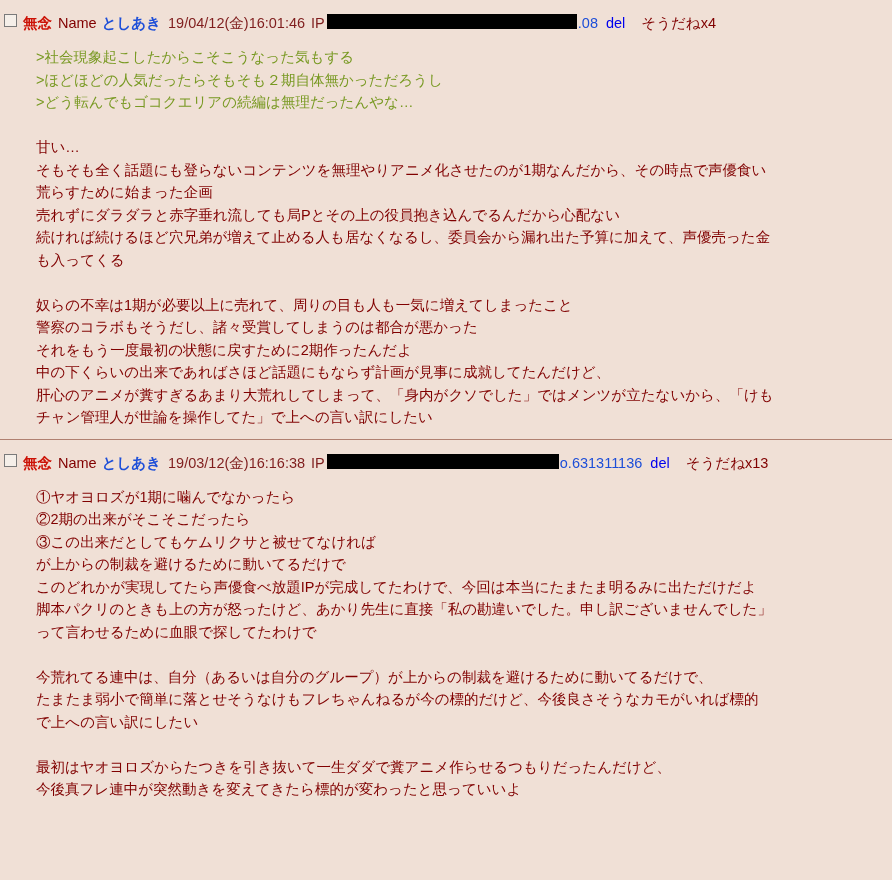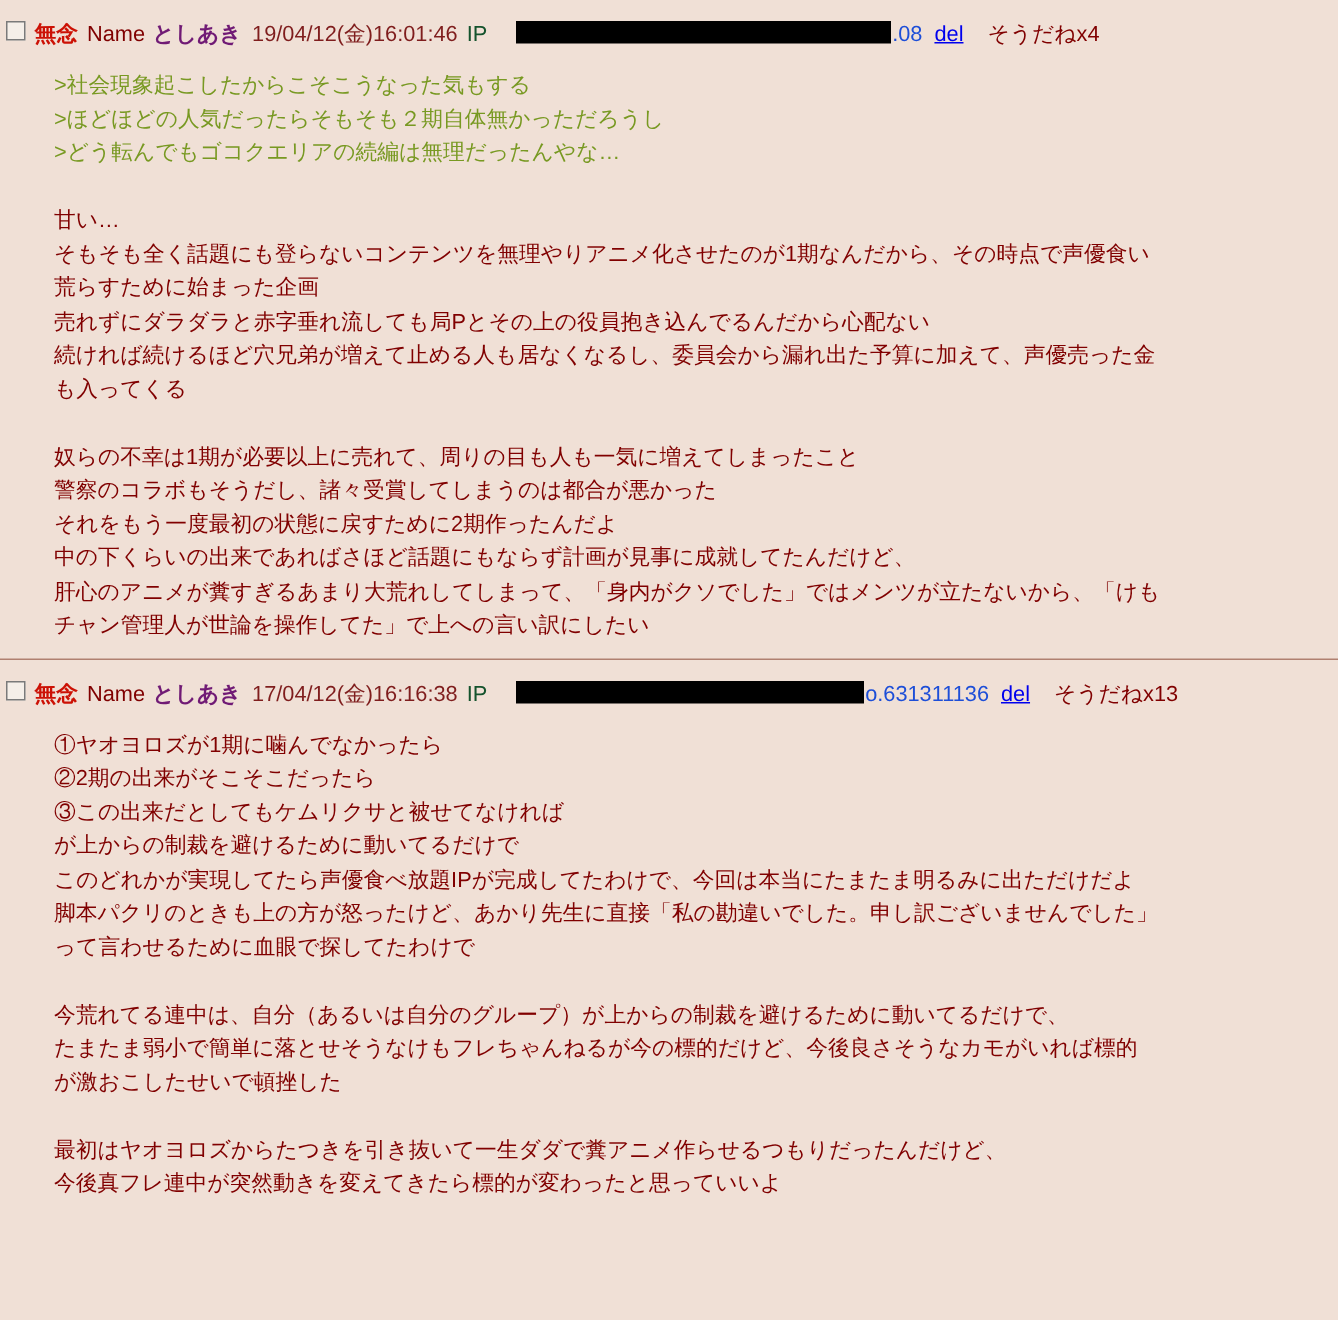--- a/index.html
+++ b/index.html
@@ -50,46 +50,45 @@
   .subject {
     color: #CC1105;
     font-weight: bold;
     margin-right: 6px;
   }
   .name-label {
     color: #800000;
     margin-right: 5px;
   }
   .name-value {
-    color: #701a75;
+    color: #1d4ed8;
     font-weight: bold;
     margin-right: 7px;
   }
   .datetime {
     color: #7f1d1d;
     margin-right: 6px;
   }
   .ip-label {
-    color: #14532d;
-    margin-right: 19px;
+    color: #7f1d1d;
+    margin-right: 2px;
   }
   .ip-redacted {
     display: inline-block;
     background: #000000;
     height: 15px;
     vertical-align: middle;
   }
   .ip-tail {
     color: #1d4ed8;
     margin-left: 1px;
     margin-right: 8px;
   }
   .del-link {
     color: #0000EE;
-    text-decoration: underline;
     margin-right: 16px;
     cursor: pointer;
   }
   .sodane {
     color: #800000;
   }
   .post-body {
     padding: 10px 0 10px 36px;
     line-height: 22.5px;
     font-size: 14.5px;
@@ -146,38 +145,38 @@
   </div>
 
   <div class="post-sep"></div>
 
   <div class="post">
     <div class="post-header">
       <span class="checkbox"></span>
       <span class="subject">無念</span>
       <span class="name-label">Name</span>
       <span class="name-value">としあき</span>
-      <span class="datetime">17/04/12(金)16:16:38</span>
+      <span class="datetime">19/03/12(金)16:16:38</span>
       <span class="ip-label">IP</span>
       <span class="ip-redacted" style="width:232px"></span>
       <span class="ip-tail">o.631311136</span>
       <span class="del-link">del</span>
       <span class="sodane">そうだねx13</span>
     </div>
     <div class="post-body">
       <div class="line">①ヤオヨロズが1期に噛んでなかったら</div>
       <div class="line">②2期の出来がそこそこだったら</div>
       <div class="line">③この出来だとしてもケムリクサと被せてなければ</div>
       <div class="line">が上からの制裁を避けるために動いてるだけで</div>
       <div class="line">このどれかが実現してたら声優食べ放題IPが完成してたわけで、今回は本当にたまたま明るみに出ただけだよ</div>
       <div class="line">脚本パクリのときも上の方が怒ったけど、あかり先生に直接「私の勘違いでした。申し訳ございませんでした」</div>
       <div class="line">って言わせるために血眼で探してたわけで</div>
       <div class="blank-line"></div>
       <div class="line">今荒れてる連中は、自分（あるいは自分のグループ）が上からの制裁を避けるために動いてるだけで、</div>
       <div class="line">たまたま弱小で簡単に落とせそうなけもフレちゃんねるが今の標的だけど、今後良さそうなカモがいれば標的</div>
-      <div class="line">が激おこしたせいで頓挫した</div>
+      <div class="line">で上への言い訳にしたい</div>
       <div class="blank-line"></div>
       <div class="line">最初はヤオヨロズからたつきを引き抜いて一生ダダで糞アニメ作らせるつもりだったんだけど、</div>
       <div class="line">今後真フレ連中が突然動きを変えてきたら標的が変わったと思っていいよ</div>
     </div>
   </div>
 
 </div>
 
 </body></html>

